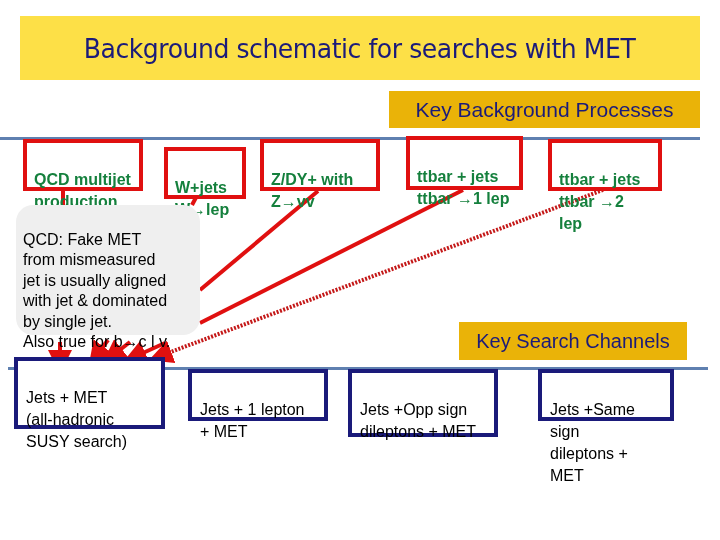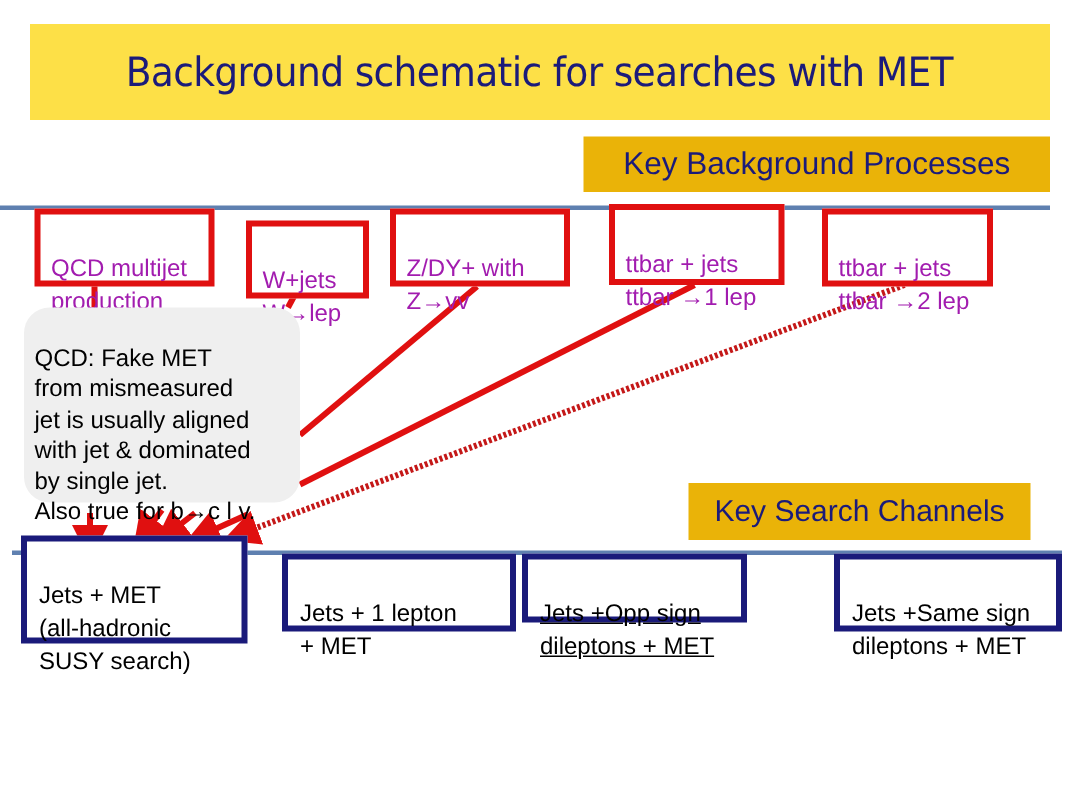--- a/index.html
+++ b/index.html
@@ -21,21 +21,21 @@
     .label-grey {
       position: absolute; background: #eab308; color: #1b1b7a;
       font-size: 21px; display: flex; align-items: center; justify-content: center; text-align: center;
     }
     .hline {
       position: absolute; height: 3px; background: #5f80b0;
     }
     .redbox {
       position: absolute; background: #fff; border: 4px solid #e01010;
       box-sizing: border-box; padding: 4px 7px; font-size: 16px; line-height: 22px;
-      color: #a21caf; white-space: pre-line;
+      color: #15803d; white-space: pre-line; font-weight: bold;
     }
     .bluebox {
       position: absolute; background: #fff; border: 4px solid #1a1a7a;
       box-sizing: border-box; padding: 4px 8px; font-size: 16px; line-height: 22px;
       color: #000; white-space: pre-line;
     }
     .note {
       position: absolute; left: 16px; top: 205px; width: 184px; height: 130px;
       background: #efefef; font-size: 16px; line-height: 20.5px; color: #000;
       padding: 4px 6px 0 7px; box-sizing: border-box; white-space: pre-line; border-radius: 17px;
@@ -116,24 +116,24 @@
   <span>Key Search Channels</span>
 </div>
 
 <div class="hline" style="left:8px; top:367px; width:700px;"></div>
 
 <div class="bluebox" style="left:14px; top:357px; width:151px; height:72px;">
   <span>Jets + MET
 (all-hadronic
 SUSY search)</span>
 </div>
-<div class="bluebox" style="left:188px; top:369px; width:156px; height:52px;">
+<div class="bluebox" style="left:188px; top:369px; width:140px; height:52px;">
   <span>Jets + 1 lepton
 + MET</span>
 </div>
-<div class="bluebox" style="left:348px; top:369px; width:150px; height:46px;text-decoration:underline;">
+<div class="bluebox" style="left:348px; top:369px; width:150px; height:68px;">
   <span>Jets +Opp sign
 dileptons + MET</span>
 </div>
-<div class="bluebox" style="left:556px; top:369px; width:152px; height:52px;">
+<div class="bluebox" style="left:538px; top:369px; width:136px; height:52px;">
   <span>Jets +Same sign
 dileptons + MET</span>
 </div>
 
 </body></html>

